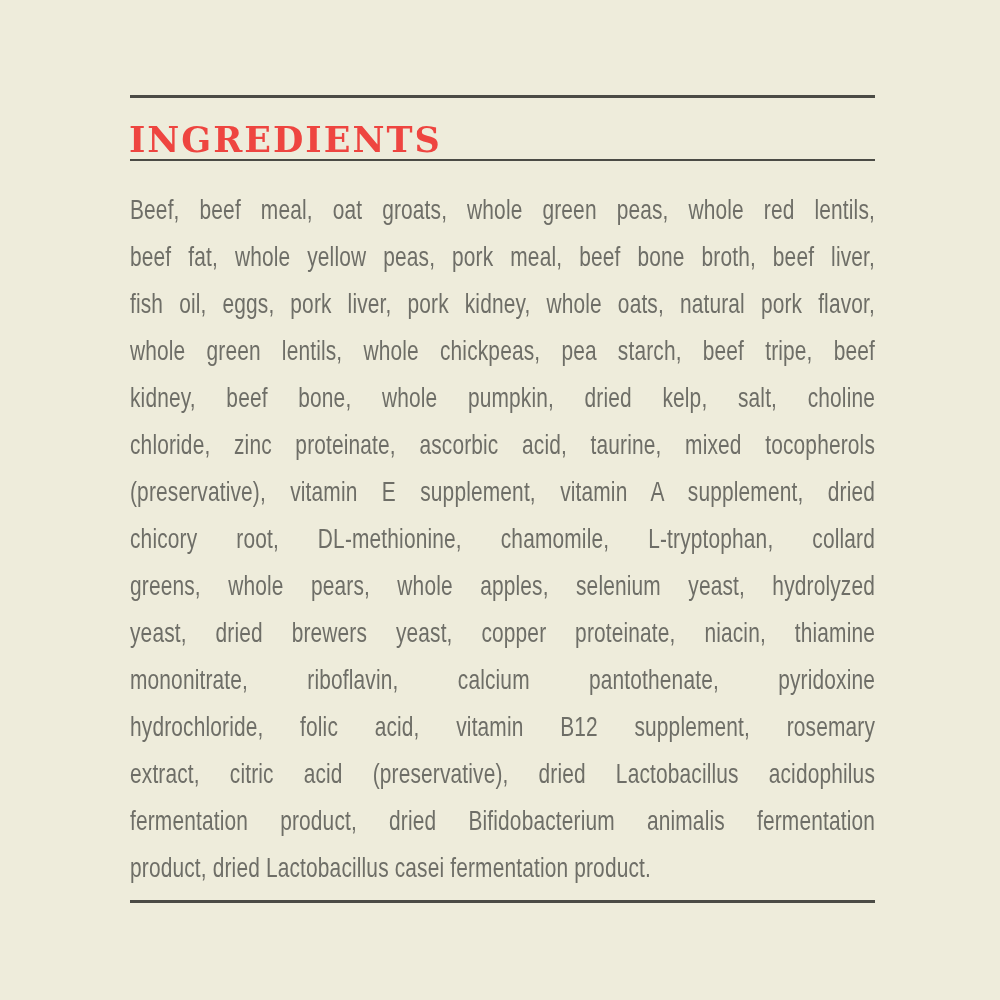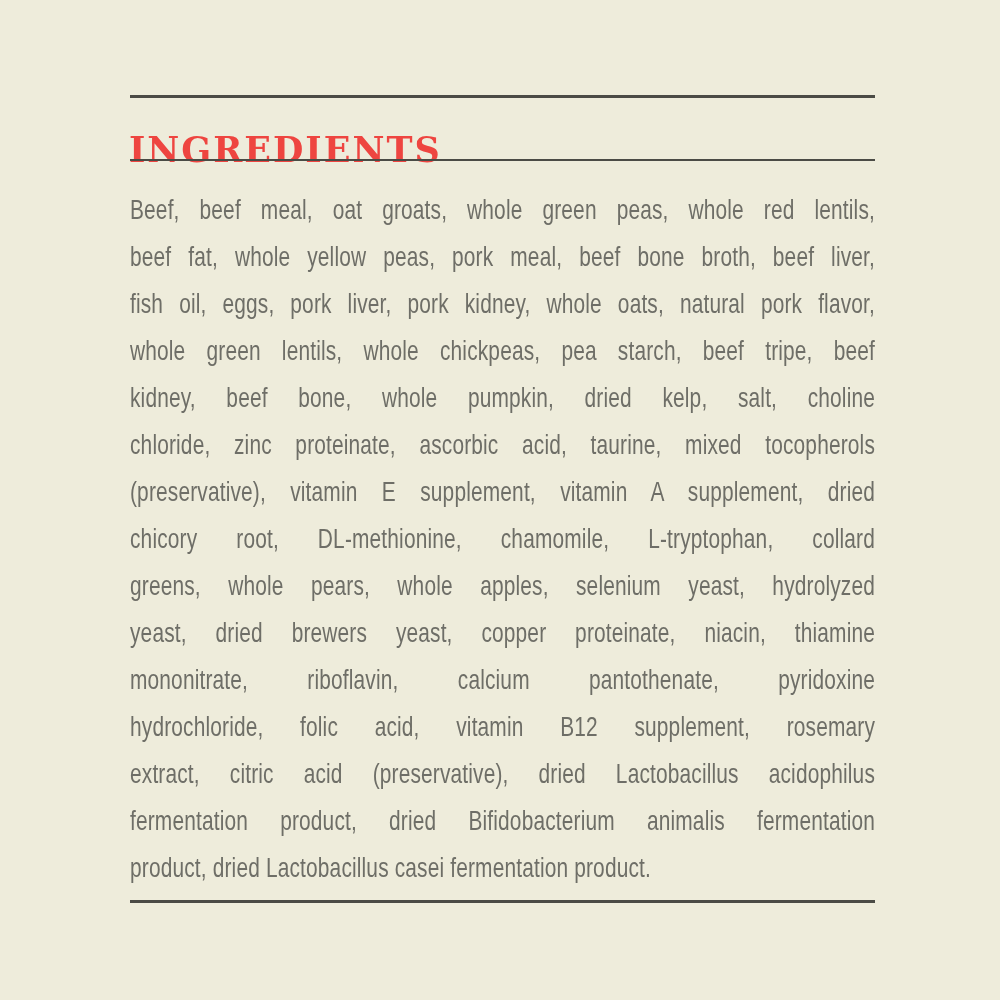--- a/index.html
+++ b/index.html
@@ -21,21 +21,21 @@
     left: 130px;
     width: 745px;
     background: #4b4b45;
   }
   .rule-top    { top: 95px;  height: 3px; }
   .rule-mid    { top: 159px; height: 2px; }
   .rule-bottom { top: 900px; height: 3px; }
   .section-title {
     position: absolute;
     left: 129px;
-    top: 106px;
+    top: 96px;
     font-family: "DejaVu Serif", serif;
     font-weight: bold;
     font-size: 35px;
     letter-spacing: 2px;
     color: #ee4540;
     line-height: 1.2;
     white-space: nowrap;
   }
   .ingredients-body {
     position: absolute;

